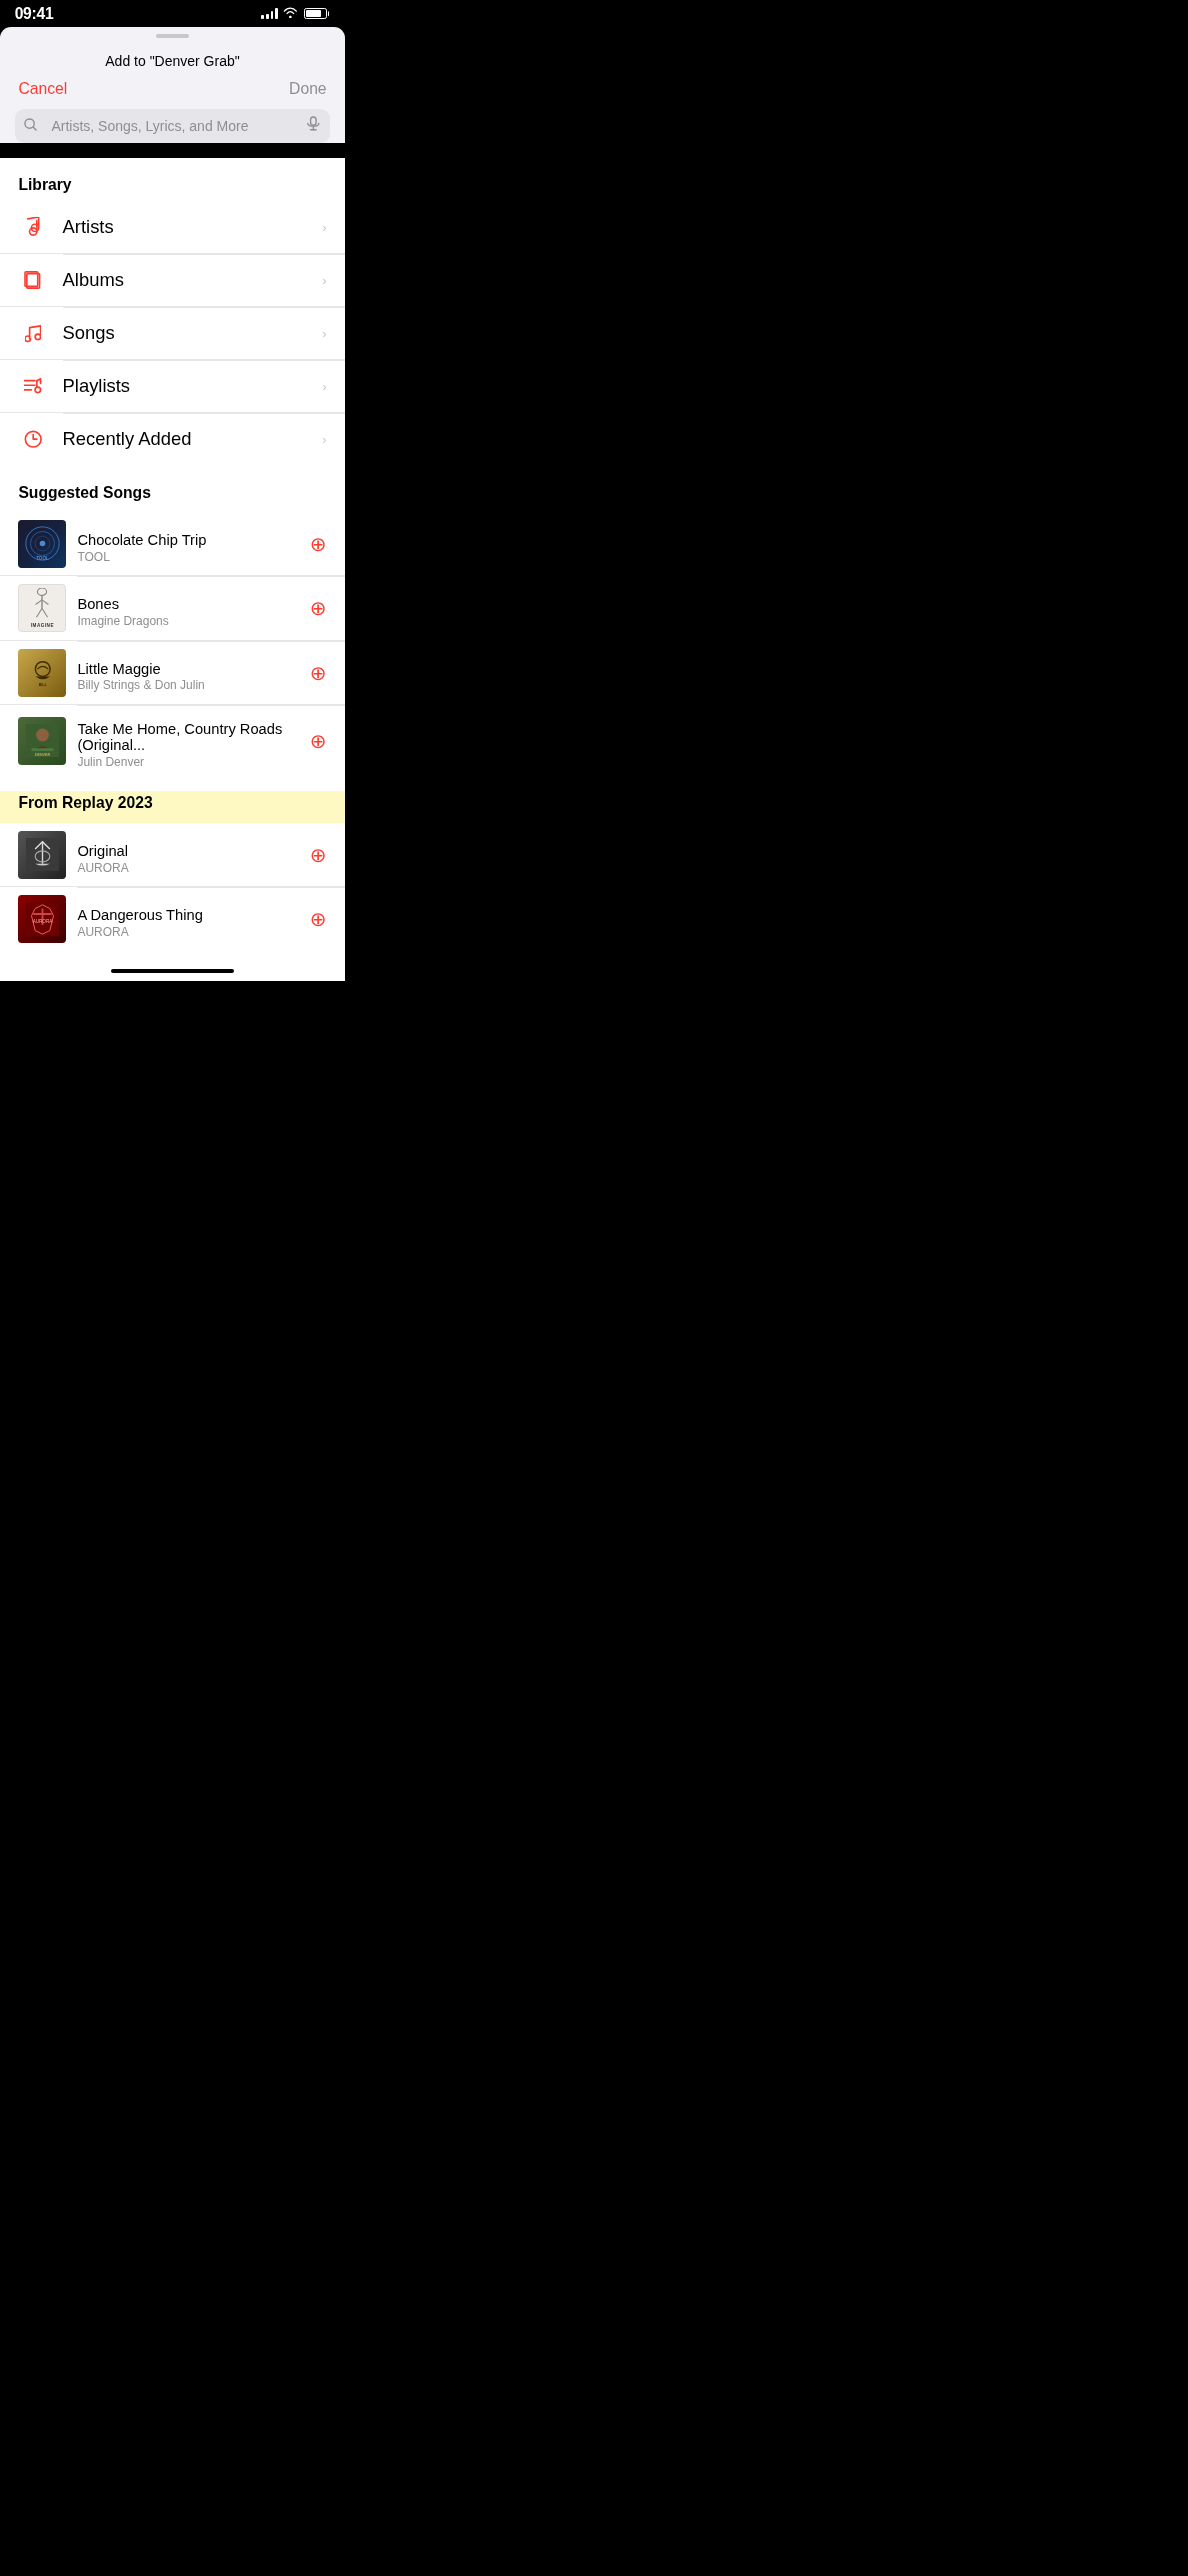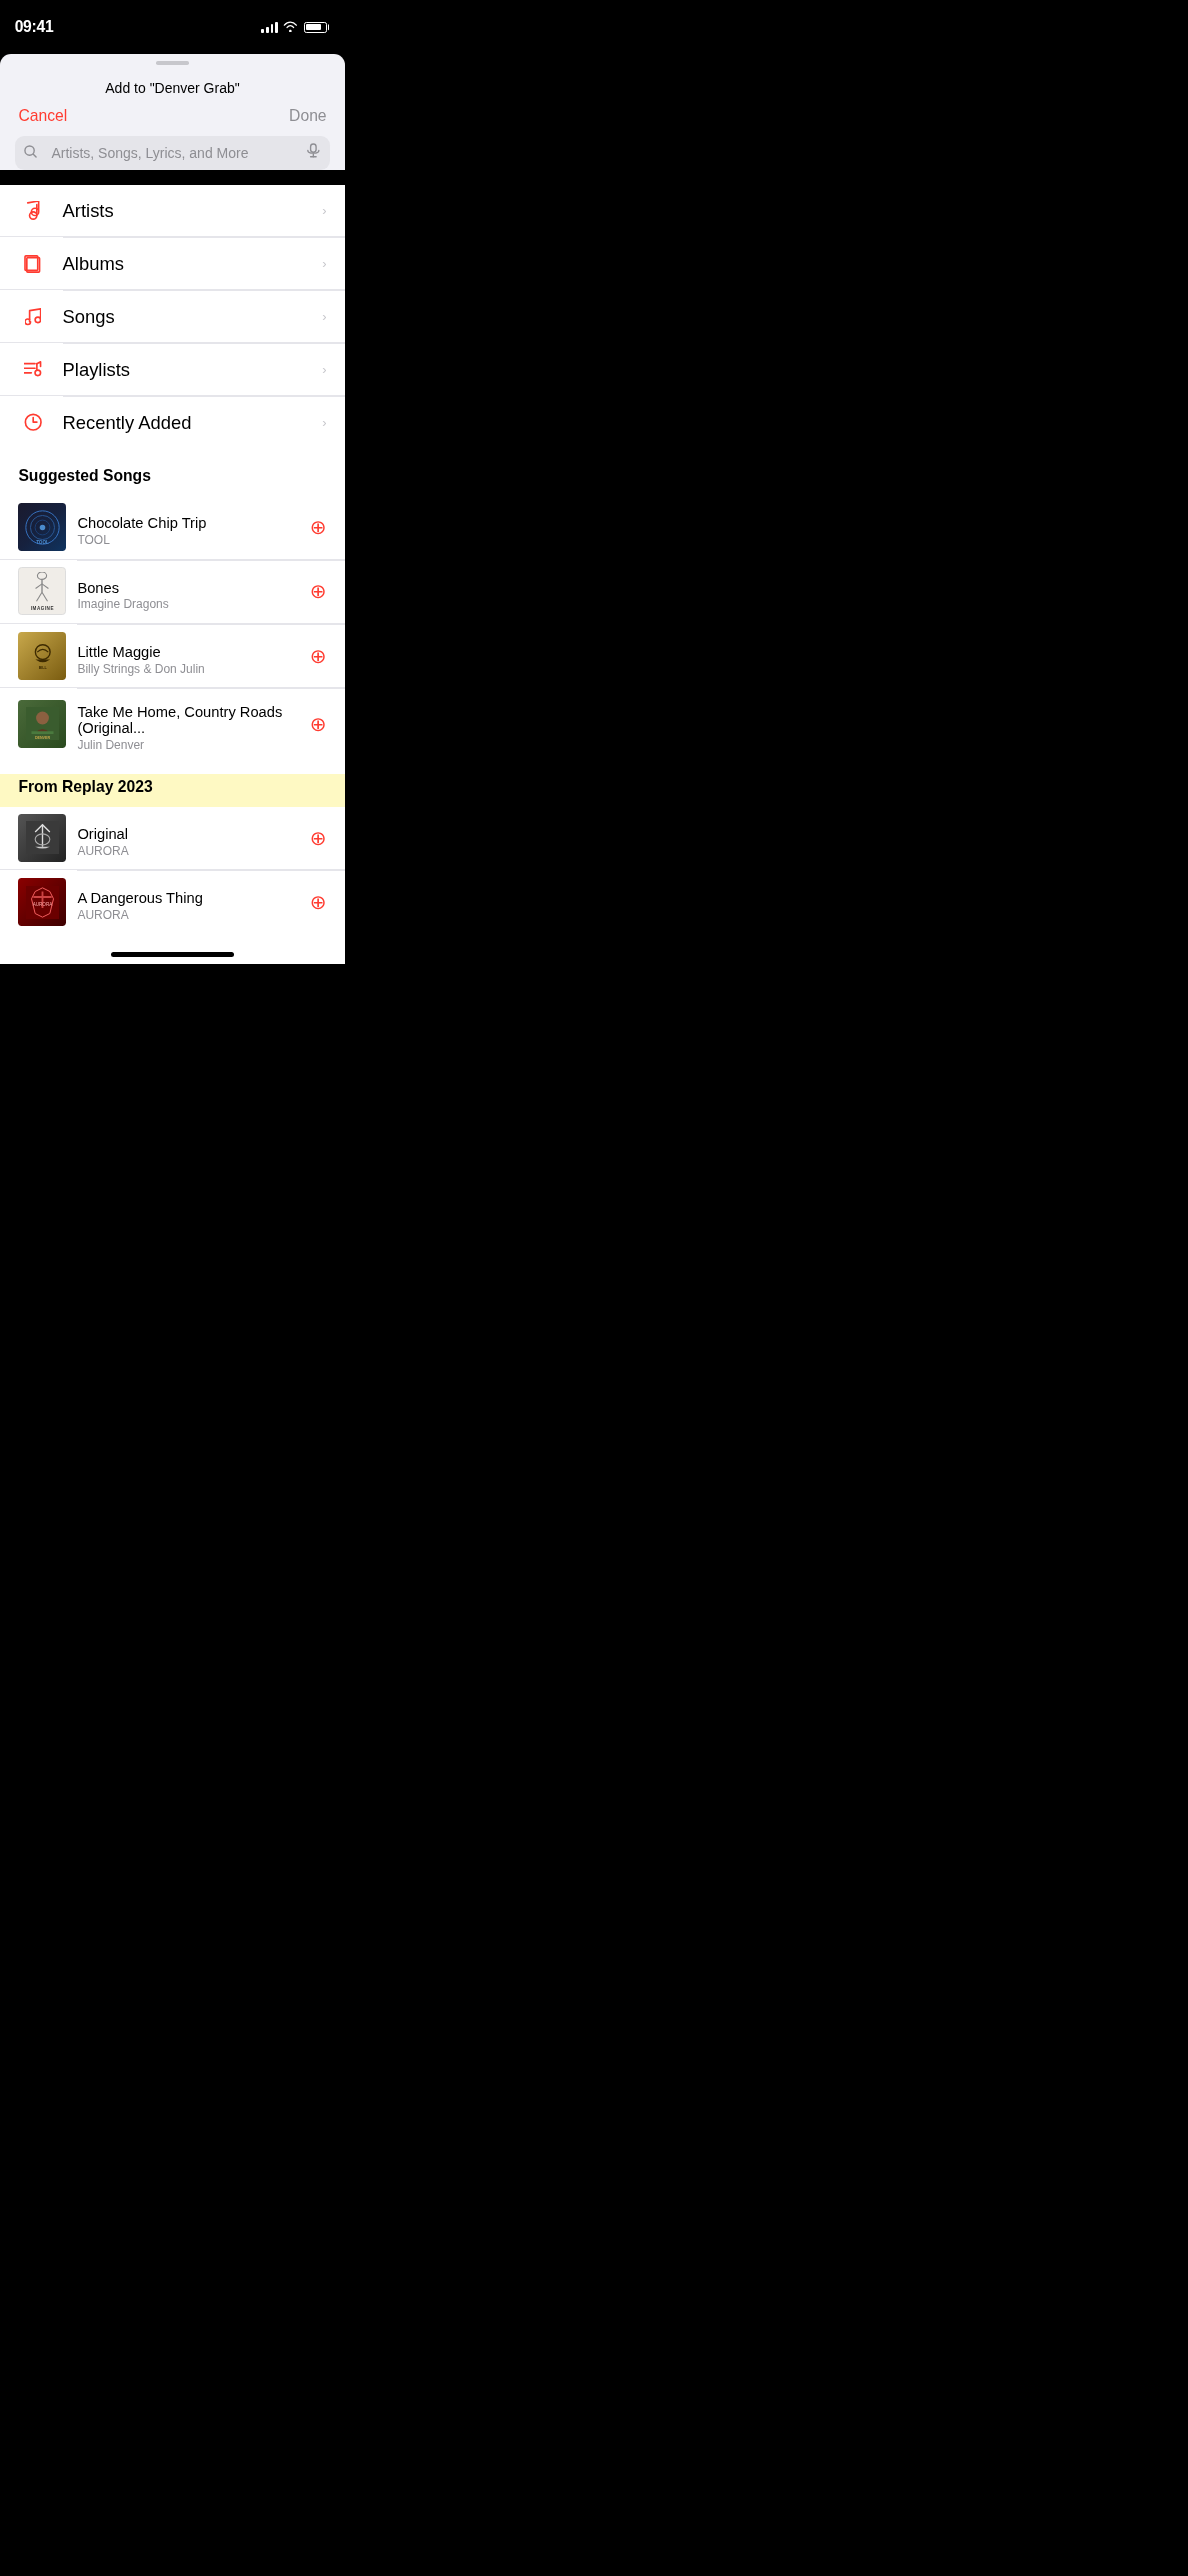--- a/index.html
+++ b/index.html
@@ -8,21 +8,21 @@
     body {
       font-family: -apple-system, BlinkMacSystemFont, 'SF Pro Text', 'Helvetica Neue', sans-serif;
       background: #000;
       width: 345px;
       min-height: 748px;
       overflow-x: hidden;
     }
 
     .status-bar {
       background: #000;
-      height: 54px;
+      height: 27px;
       display: flex;
       align-items: center;
       justify-content: space-between;
       padding: 0 18.4px 0 14.7px;
     }
 
     .status-time {
       color: #fff;
       font-size: 15.7px;
       font-weight: 600;
@@ -377,20 +377,23 @@
         <line x1="8" y1="12" x2="8" y2="15" stroke="#8e8e93" stroke-width="1.5" stroke-linecap="round"></line>
         <line x1="5" y1="15" x2="11" y2="15" stroke="#8e8e93" stroke-width="1.5" stroke-linecap="round"></line>
       </svg>
     </span>
   </div>
 
 </div>
 
 <div class="main-content">
 
+  <div class="section-header">
+    <span class="section-title">Library</span>
+  </div>
 
   <div class="library-list">
 
     <div class="library-item">
       <div class="lib-icon">
         <svg width="18.4" height="20" viewBox="0 0 20 22" fill="none">
           <path d="M6 2 L6 14 M6 14 C6 16.2 4.2 18 2 18 C-0.2 18 -2 16.2 -2 14 C-2 11.8 -0.2 10 2 10 C3.1 10 4.1 10.4 4.8 11.1" stroke="#ff3b30" stroke-width="1.8" stroke-linecap="round" fill="none" transform="translate(8,2)"></path>
           <path d="M2 2 L14 0 L14 12 M14 12 C14 14.2 12.2 16 10 16 C7.8 16 6 14.2 6 12 C6 9.8 7.8 8 10 8 C11.1 8 12.1 8.4 12.8 9.1" stroke="#ff3b30" stroke-width="1.8" stroke-linecap="round" fill="none" transform="translate(2,0)"></path>
         </svg>
       </div>

